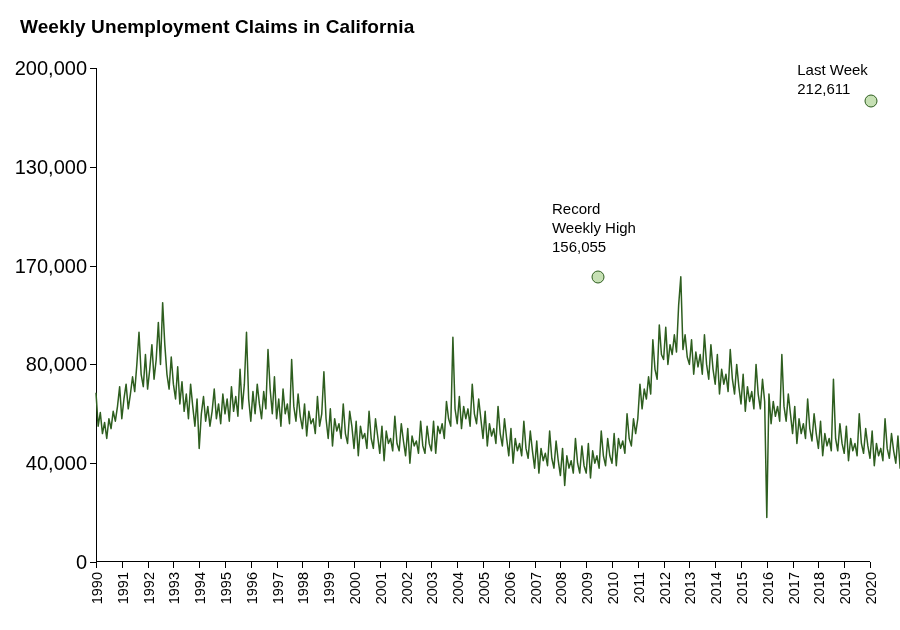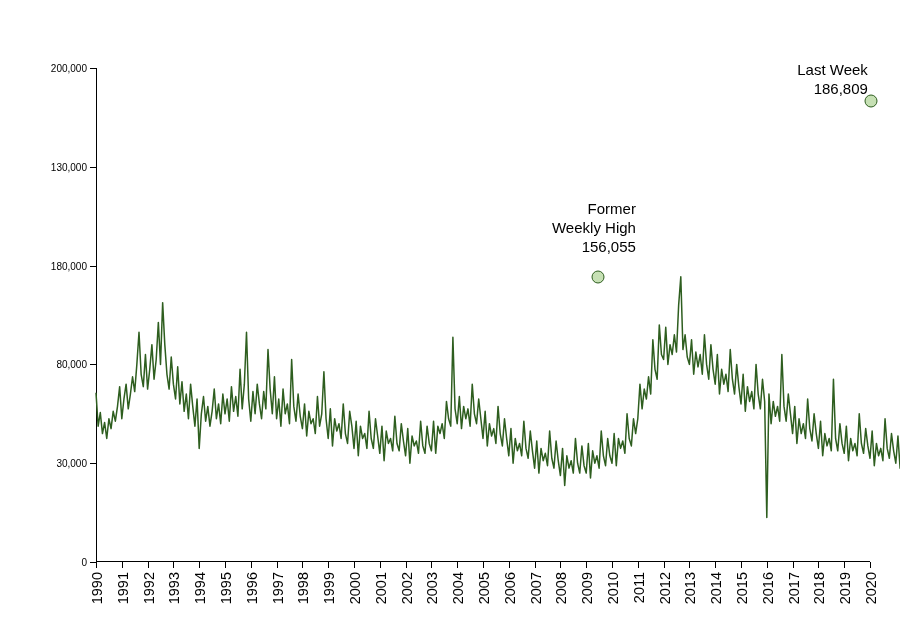--- a/index.html
+++ b/index.html
@@ -58,21 +58,21 @@
     left: -6px;
     width: 6px;
     height: 1px;
     background: #000000;
   }
   .y-tick-label {
     position: absolute;
     right: 100%;
     margin-right: 9px;
     transform: translateY(-50%);
-    font-size: 10px;
+    font-size: 20px;
     white-space: nowrap;
     text-align: right;
   }
   .x-tick-mark {
     position: absolute;
     top: 494px;
     width: 1px;
     height: 6px;
     background: #000000;
   }
@@ -87,21 +87,21 @@
   #series-svg {
     position: absolute;
     left: 0;
     top: 0;
     width: 774px;
     height: 494px;
     overflow: visible;
   }
   .annotation {
     position: absolute;
-    text-align: right;
+    text-align: left;
     font-size: 15px;
     line-height: 1.28;
     white-space: nowrap;
     transform: translateX(-50%);
   }
   .marker {
     position: absolute;
     width: 13px;
     height: 13px;
     border-radius: 50%;
@@ -109,34 +109,35 @@
     border: 1.6px solid #2e5e1f;
     transform: translate(-50%, -50%);
     box-sizing: border-box;
   }
 </style>
 </head>
 <body>
 
 <div id="chart-root">
 
+  <div id="chart-title">Weekly Unemployment Claims in California</div>
 
   <div id="plot-area">
     <div class="axis-line" id="y-axis-line"></div>
     <div class="axis-line" id="x-axis-line"></div>
 
     <div id="y-ticks">
         <div class="y-tick-mark" style="top: 494px;"></div>
         <div class="y-tick-label" style="top: 494px;">0</div>
         <div class="y-tick-mark" style="top: 395.2px;"></div>
-        <div class="y-tick-label" style="top: 395.2px;">30,000</div>
+        <div class="y-tick-label" style="top: 395.2px;">40,000</div>
         <div class="y-tick-mark" style="top: 296.4px;"></div>
         <div class="y-tick-label" style="top: 296.4px;">80,000</div>
         <div class="y-tick-mark" style="top: 197.6px;"></div>
-        <div class="y-tick-label" style="top: 197.6px;">180,000</div>
+        <div class="y-tick-label" style="top: 197.6px;">170,000</div>
         <div class="y-tick-mark" style="top: 98.8px;"></div>
         <div class="y-tick-label" style="top: 98.8px;">130,000</div>
         <div class="y-tick-mark" style="top: 0px;"></div>
         <div class="y-tick-label" style="top: 0px;">200,000</div>
       </div>
     <div id="x-ticks">
         <div class="x-tick-mark" style="left: 0px;"></div>
         <div class="x-tick-label" style="left: 1px;">1990</div>
         <div class="x-tick-mark" style="left: 25.8px;"></div>
         <div class="x-tick-label" style="left: 26.8px;">1991</div>
@@ -200,25 +201,25 @@
         <div class="x-tick-label" style="left: 775px;">2020</div>
       </div>
 
     <svg id="series-svg" viewBox="0 0 774 494" preserveAspectRatio="none">
         <polyline points="0.00,324.80 2.15,358.15 4.30,344.56 6.45,365.56 8.60,354.45 10.75,370.50 12.90,350.74 15.05,360.62 17.20,343.33 19.35,353.21 21.50,338.39 23.65,318.63 25.80,350.74 27.95,330.98 30.10,316.16 32.25,340.86 34.40,326.04 36.55,308.75 38.70,323.57 40.85,296.40 43.00,264.29 45.15,306.28 47.30,318.63 49.45,286.52 51.60,321.10 53.75,301.34 55.90,276.64 58.05,311.22 60.20,291.46 62.35,254.41 64.50,296.40 66.65,234.65 68.80,276.64 70.95,306.28 73.10,321.10 75.25,288.99 77.40,316.16 79.55,330.98 81.70,298.87 83.85,335.92 86.00,313.69 88.15,343.33 90.30,326.04 92.45,350.74 94.60,316.16 96.75,338.39 98.90,358.15 101.05,330.98 103.20,380.38 105.35,345.80 107.50,328.51 109.65,353.21 111.80,338.39 113.95,358.15 116.10,343.33 118.25,321.10 120.40,350.74 122.55,335.92 124.70,355.68 126.85,326.04 129.00,345.80 131.15,330.98 133.30,353.21 135.45,318.63 137.60,343.33 139.75,328.51 141.90,348.27 144.05,301.34 146.20,340.86 148.35,316.16 150.50,264.29 152.65,330.98 154.80,353.21 156.95,323.57 159.10,345.80 161.25,316.16 163.40,335.92 165.55,350.74 167.70,323.57 169.85,340.86 172.00,281.58 174.15,321.10 176.30,345.80 178.45,308.75 180.60,350.74 182.75,330.98 184.90,358.15 187.05,321.10 189.20,345.80 191.35,335.92 193.50,355.68 195.65,291.46 197.80,338.39 199.95,353.21 202.10,326.04 204.25,348.27 206.40,360.62 208.55,335.92 210.70,368.03 212.85,343.33 215.00,355.68 217.15,350.74 219.30,365.56 221.45,328.51 223.60,358.15 225.75,345.80 227.90,303.81 230.05,350.74 232.20,370.50 234.35,340.86 236.50,377.91 238.65,350.74 240.80,363.09 242.95,355.68 245.10,370.50 247.25,335.92 249.40,365.56 251.55,375.44 253.70,343.33 255.85,358.15 258.00,380.38 260.15,353.21 262.30,387.79 264.45,358.15 266.60,370.50 268.75,365.56 270.90,380.38 273.05,343.33 275.20,370.50 277.35,380.38 279.50,350.74 281.65,368.03 283.80,385.32 285.95,358.15 288.10,392.73 290.25,363.09 292.40,375.44 294.55,370.50 296.70,382.85 298.85,348.27 301.00,375.44 303.15,382.85 305.30,355.68 307.45,372.97 309.60,387.79 311.75,360.62 313.90,395.20 316.05,368.03 318.20,377.91 320.35,372.97 322.50,385.32 324.65,353.21 326.80,377.91 328.95,385.32 331.10,358.15 333.25,375.44 335.40,382.85 337.55,353.21 339.70,385.32 341.85,358.15 344.00,365.56 346.15,355.68 348.30,370.50 350.45,333.45 352.60,350.74 354.75,358.15 356.90,269.23 359.05,340.86 361.20,355.68 363.35,328.51 365.50,360.62 367.65,338.39 369.80,350.74 371.95,340.86 374.10,358.15 376.25,316.16 378.40,345.80 380.55,355.68 382.70,330.98 384.85,350.74 387.00,370.50 389.15,343.33 391.30,377.91 393.45,355.68 395.60,368.03 397.75,360.62 399.90,375.44 402.05,338.39 404.20,365.56 406.35,377.91 408.50,350.74 410.65,370.50 412.80,387.79 414.95,360.62 417.10,395.20 419.25,370.50 421.40,382.85 423.55,375.44 425.70,387.79 427.85,353.21 430.00,380.38 432.15,390.26 434.30,363.09 436.45,382.85 438.60,400.14 440.75,372.97 442.90,405.08 445.05,380.38 447.20,392.73 449.35,385.32 451.50,397.67 453.65,363.09 455.80,390.26 457.95,400.14 460.10,372.97 462.25,392.73 464.40,407.55 466.55,380.38 468.70,417.43 470.85,387.79 473.00,400.14 475.15,392.73 477.30,405.08 479.45,370.50 481.60,395.20 483.75,405.08 485.90,377.91 488.05,397.67 490.20,405.08 492.35,375.44 494.50,410.02 496.65,382.85 498.80,395.20 500.95,387.79 503.10,400.14 505.25,363.09 507.40,387.79 509.55,397.67 511.70,370.50 513.85,387.79 516.00,395.20 518.15,365.56 520.30,397.67 522.45,370.50 524.60,380.38 526.75,372.97 528.90,385.32 531.05,345.80 533.20,370.50 535.35,377.91 537.50,350.74 539.65,365.56 541.80,350.74 543.95,316.16 546.10,340.86 548.25,321.10 550.40,330.98 552.55,308.75 554.70,326.04 556.85,271.70 559.00,301.34 561.15,311.22 563.30,256.88 565.45,286.52 567.60,291.46 569.75,259.35 571.90,296.40 574.05,276.64 576.20,286.52 578.35,266.76 580.50,284.05 582.65,237.12 584.80,208.81 586.95,281.58 589.10,266.76 591.25,288.99 593.40,296.40 595.55,271.70 597.70,306.28 599.85,284.05 602.00,298.87 604.15,286.52 606.30,306.28 608.45,266.76 610.60,296.40 612.75,311.22 614.90,276.64 617.05,301.34 619.20,316.16 621.35,286.52 623.50,326.04 625.65,301.34 627.80,316.16 629.95,306.28 632.10,323.57 634.25,281.58 636.40,311.22 638.55,326.04 640.70,296.40 642.85,318.63 645.00,335.92 647.15,306.28 649.30,343.33 651.45,318.63 653.60,333.45 655.75,323.57 657.90,340.86 660.05,296.40 662.20,326.04 664.35,340.86 666.50,311.22 668.65,333.45 670.80,449.54 672.95,326.04 675.10,355.68 677.25,333.45 679.40,348.27 681.55,338.39 683.70,353.21 685.85,286.52 688.00,338.39 690.15,353.21 692.30,326.04 694.45,345.80 696.60,365.56 698.75,338.39 700.90,375.44 703.05,350.74 705.20,365.56 707.35,355.68 709.50,370.50 711.65,330.98 713.80,360.62 715.95,372.97 718.10,345.80 720.25,365.56 722.40,380.38 724.55,353.21 726.70,387.79 728.85,365.56 731.00,377.91 733.15,370.50 735.30,382.85 737.45,311.22 739.60,370.50 741.75,382.85 743.90,355.68 746.05,375.44 748.20,385.32 750.35,358.15 752.50,392.73 754.65,370.50 756.80,382.85 758.95,375.44 761.10,387.79 763.25,345.80 765.40,375.44 767.55,385.32 769.70,360.62 771.85,377.91 774.00,390.26 776.15,363.09 778.30,397.67 780.45,375.44 782.60,387.79 784.75,380.38 786.90,392.73 789.05,350.74 791.20,380.38 793.35,390.26 795.50,365.56 797.65,382.85 799.80,395.20 801.95,368.03 804.10,400.14 806.25,377.91 808.40,390.26 810.55,382.85 812.70,395.20 814.85,353.21 817.00,382.85 819.15,392.73 821.30,368.03 823.45,385.32 825.60,400.14 827.75,372.97 829.90,405.08 832.05,382.85 834.20,392.73 836.35,385.32 838.50,397.67 840.65,333.45 842.80,385.32 844.95,405.08 847.10,410.02 849.25,32.58" fill="none" stroke="#2e5e1f" stroke-width="1.5" stroke-linejoin="round"></polyline>
       </svg>
 
     <div id="annotations">
         <div class="marker" style="left: 501.81px; top: 208.809px; background: rgb(198, 224, 180); border-color: rgb(46, 94, 31);"></div>
         <div class="annotation" style="left: 497.94px; top: 131.08px;">
-          <div>Former</div>
+          <div>Record</div>
           <div>Weekly High</div>
           <div>156,055</div>
         </div>
         <div class="marker" style="left: 775.29px; top: 32.5818px; background: rgb(198, 224, 180); border-color: rgb(46, 94, 31);"></div>
         <div class="annotation" style="left: 736.59px; top: -8.12px;">
           <div>Last Week</div>
-          <div>186,809</div>
+          <div>212,611</div>
         </div>
       </div>
   </div>
 
 </div>
 
 </body></html>

